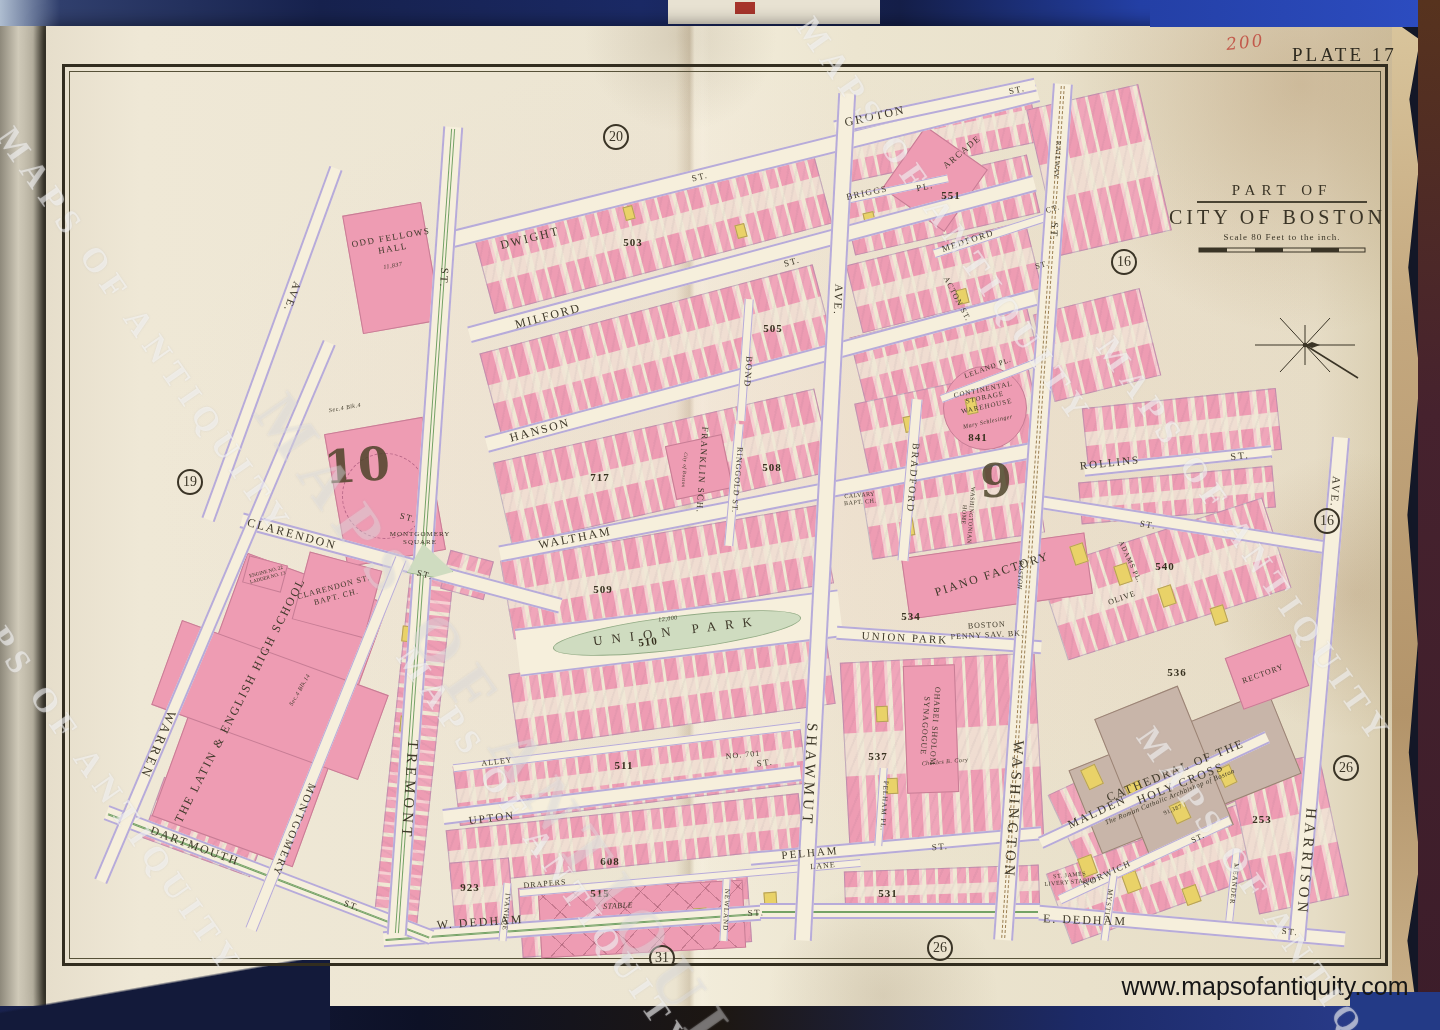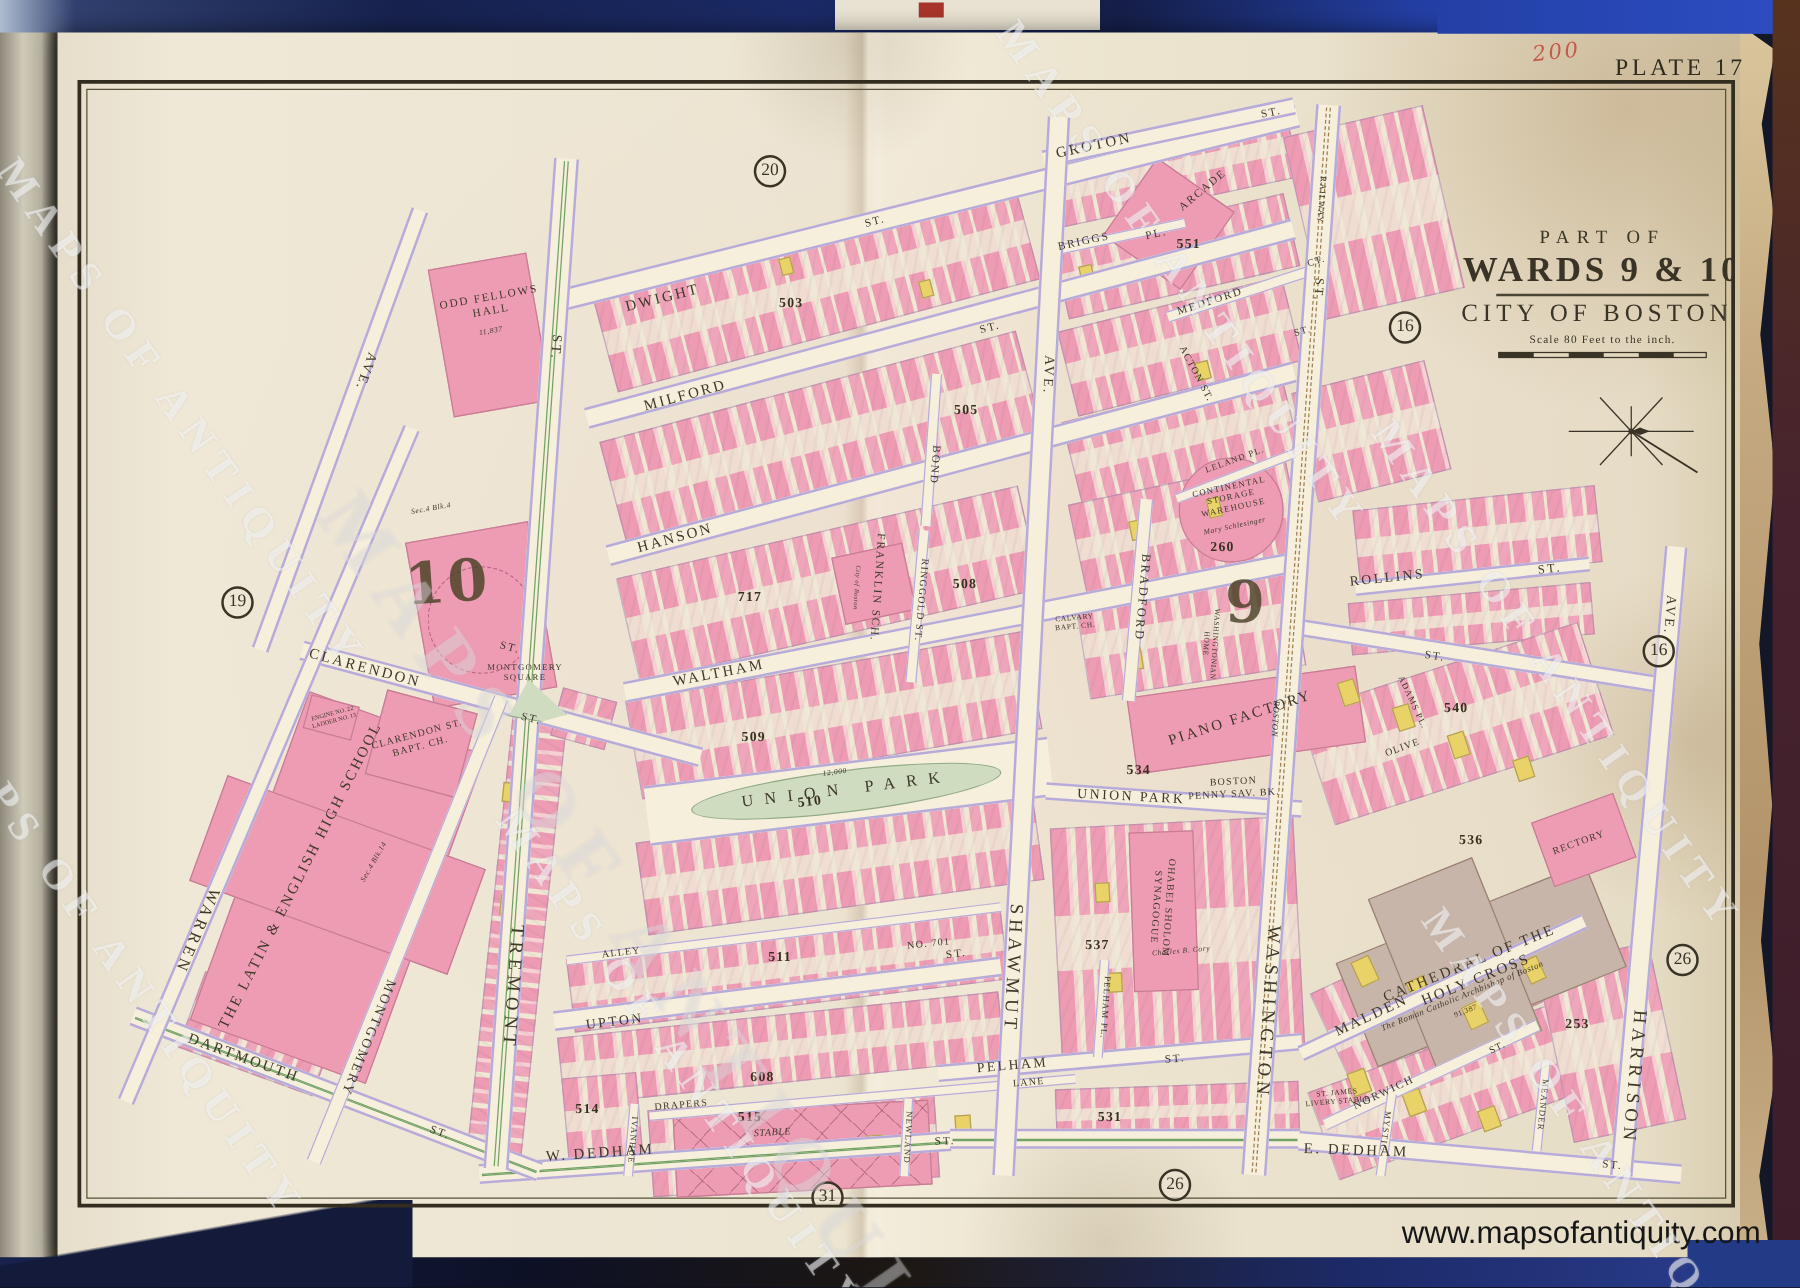--- a/index.html
+++ b/index.html
@@ -322,45 +322,44 @@
 LIVERY STABLE</div>
     <div class="lbl s8 it" style="left:554px;top:840px;transform:translate(-50%,-50%) rotate(-3deg)">STABLE</div>
 
     <div class="lbl num" style="left:569px;top:177px;transform:translate(-50%,-50%)">503</div>
     <div class="lbl num" style="left:709px;top:263px;transform:translate(-50%,-50%)">505</div>
     <div class="lbl num" style="left:536px;top:412px;transform:translate(-50%,-50%)">717</div>
     <div class="lbl num" style="left:708px;top:402px;transform:translate(-50%,-50%)">508</div>
     <div class="lbl num" style="left:539px;top:524px;transform:translate(-50%,-50%)">509</div>
     <div class="lbl num" style="left:560px;top:700px;transform:translate(-50%,-50%)">511</div>
     <div class="lbl num" style="left:546px;top:796px;transform:translate(-50%,-50%)">608</div>
-    <div class="lbl num" style="left:406px;top:822px;transform:translate(-50%,-50%)">514</div>
+    <div class="lbl num" style="left:406px;top:822px;transform:translate(-50%,-50%)">923</div>
     <div class="lbl num" style="left:536px;top:828px;transform:translate(-50%,-50%)">515</div>
     <div class="lbl num" style="left:824px;top:828px;transform:translate(-50%,-50%)">531</div>
     <div class="lbl num" style="left:847px;top:551px;transform:translate(-50%,-50%)">534</div>
     <div class="lbl num" style="left:1198px;top:754px;transform:translate(-50%,-50%)">253</div>
     <div class="lbl num" style="left:1113px;top:607px;transform:translate(-50%,-50%)">536</div>
     <div class="lbl num" style="left:814px;top:691px;transform:translate(-50%,-50%)">537</div>
     <div class="lbl num" style="left:1101px;top:501px;transform:translate(-50%,-50%)">540</div>
-    <div class="lbl num" style="left:914px;top:372px;transform:translate(-50%,-50%)">260</div>
+    <div class="lbl num" style="left:914px;top:372px;transform:translate(-50%,-50%)">841</div>
     <div class="lbl num" style="left:887px;top:130px;transform:translate(-50%,-50%)">551</div>
 
     <div class="lbl ward" style="left:294px;top:400px;transform:translate(-50%,-50%) rotate(-4deg)">10</div>
     <div class="lbl ward" style="left:933px;top:416px;transform:translate(-50%,-50%)">9</div>
 
     <div class="pref" style="left:539px;top:58px">20</div>
     <div class="pref" style="left:113px;top:403px">19</div>
     <div class="pref" style="left:1047px;top:183px">16</div>
     <div class="pref" style="left:1250px;top:442px">16</div>
     <div class="pref" style="left:1269px;top:689px">26</div>
     <div class="pref" style="left:585px;top:879px">31</div>
     <div class="pref" style="left:863px;top:869px">26</div>
 
     <div class="title">
       <div class="t1">PART OF</div>
-      <div class="t2">WARDS 9 &amp; 10</div>
       <div class="rule" style="width:170px"></div>
       <div class="t3">CITY OF BOSTON.</div>
       <div class="t4">Scale 80 Feet to the inch.</div>
       <svg width="170" height="12" viewBox="0 0 170 12" style="margin-top:2px">
         <rect x="2" y="4" width="166" height="4" fill="none" stroke="#3a3426" stroke-width="1"></rect>
         <rect x="2" y="4" width="28" height="4" fill="#3a3426"></rect>
         <rect x="58" y="4" width="28" height="4" fill="#3a3426"></rect>
         <rect x="114" y="4" width="28" height="4" fill="#3a3426"></rect>
       </svg>
     </div>

